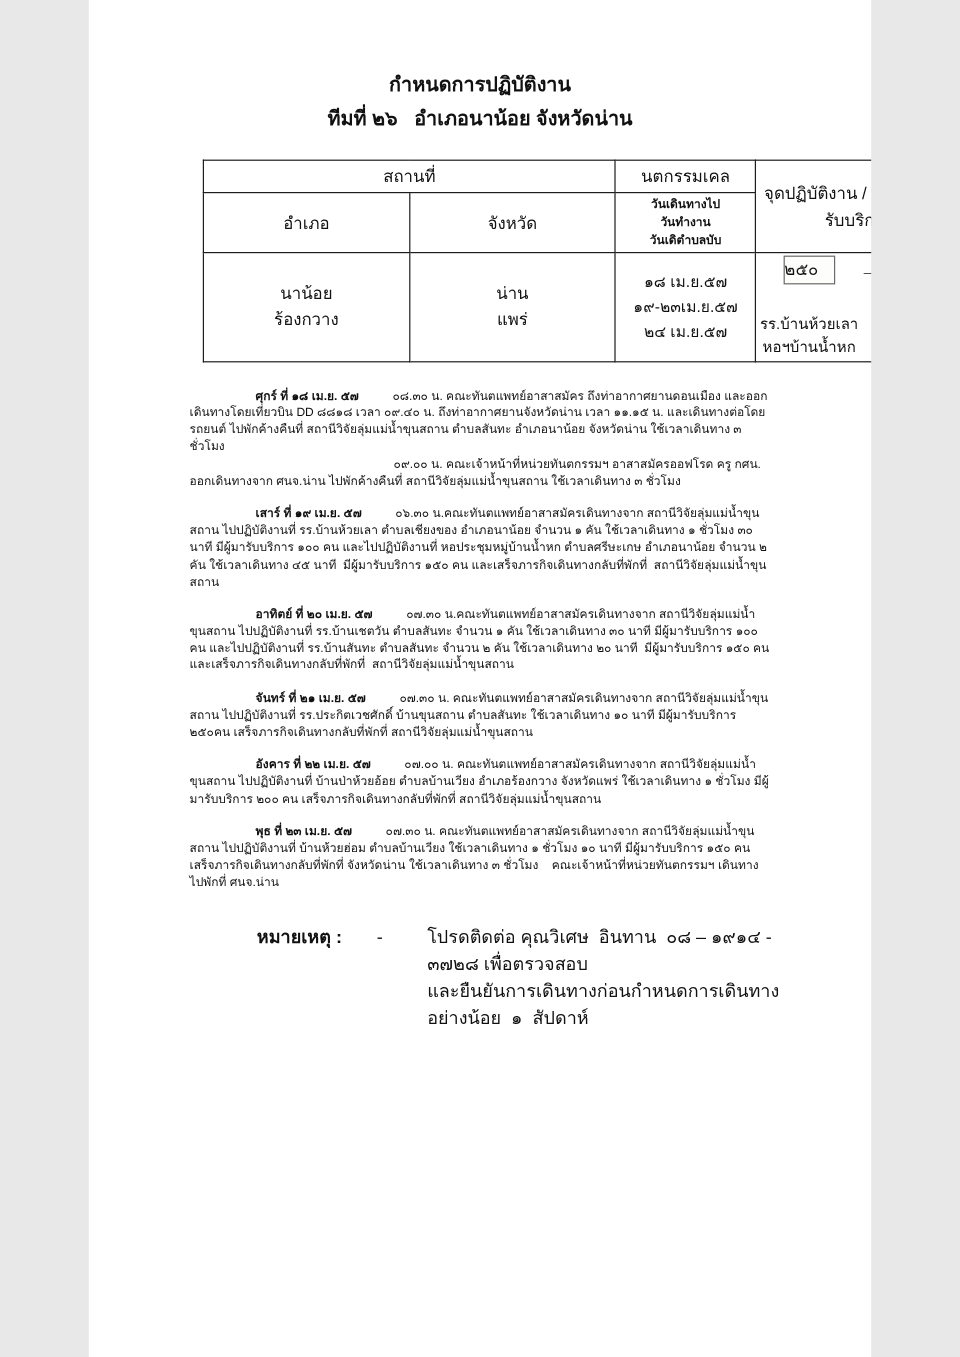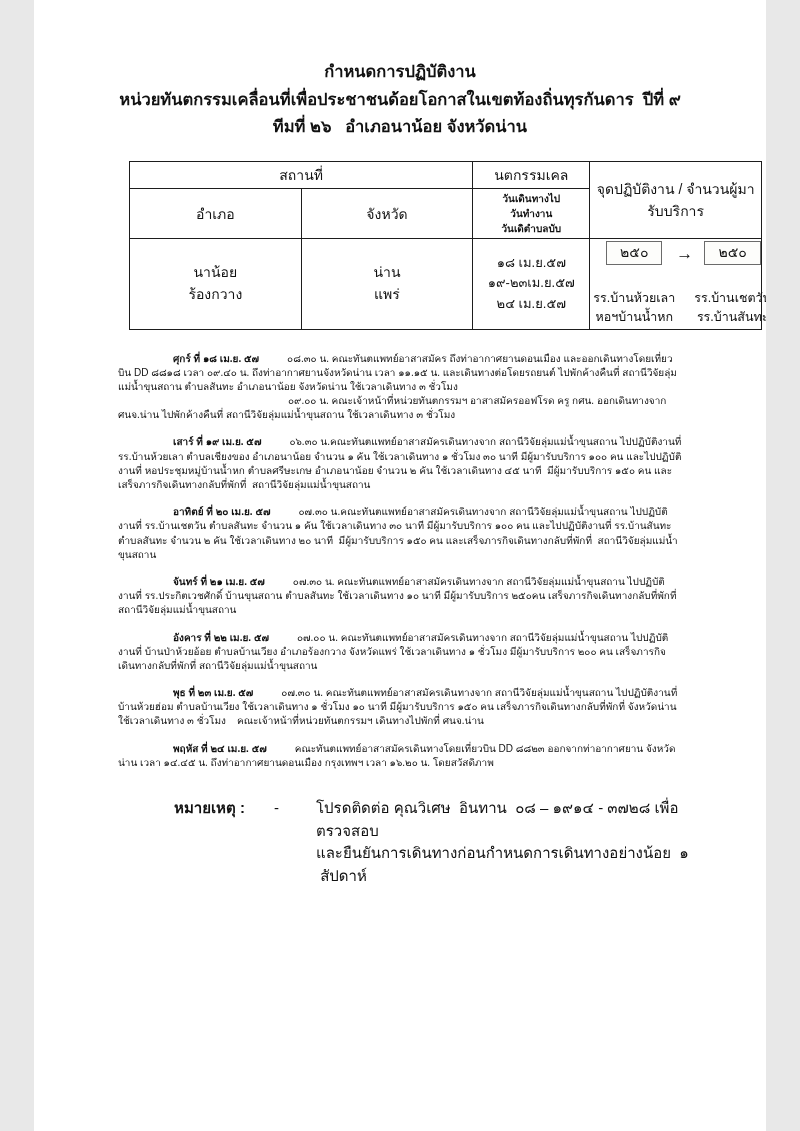--- a/index.html
+++ b/index.html
@@ -1,18 +1,18 @@
 <!DOCTYPE html>
 <html><head>
 <meta charset="utf-8">
 <style>
   html,body { margin:0; padding:0; background:#e8e8e8; }
   .page {
     position:relative;
-    width:732px; height:1131px;
+    width:652px; height:1131px;
     margin:0 auto;
     background:#ffffff;
     color:#111111;
     font-family:"Liberation Sans","DejaVu Sans",sans-serif;
     overflow:hidden;
   }
   
   .title-block {
     padding-top:58px;
     text-align:center;
@@ -42,21 +42,21 @@
   .date-lines { font-size:13px; line-height:1.6; }
   td.flow-cell { padding:8px 8px 6px 8px; vertical-align:top; }
   .flow-row {
     display:flex;
     justify-content:space-between;
     align-items:flex-start;
   }
   .station { display:flex; flex-direction:column; align-items:center; }
   .count-box {
     border:1.3px solid #6b6b6b;
-    padding:1px 13px 2px 13px;
+    padding:1px 13px 2px 0;
     font-size:14px;
     line-height:1.35;
     background:#fdfdfb;
   }
   .station-labels {
     margin-top:24px;
     font-size:12.5px;
     line-height:1.5;
     text-align:center;
     white-space:nowrap;
@@ -91,21 +91,20 @@
   .note-dash { width:42px; flex:0 0 auto; }
   .note-lines div { margin:0; }
 </style>
 </head>
 <body>
 
 <div class="page">
 
   <div class="title-block">
     <div>กำหนดการปฏิบัติงาน</div>
-    <div>หน่วยทันตกรรมเคลื่อนที่เพื่อประชาชนด้อยโอกาสในเขตท้องถิ่นทุรกันดาร&nbsp; ปีที่ ๙</div>
     <div>ทีมที่ ๒๖ &nbsp;&nbsp;อำเภอนาน้อย จังหวัดน่าน</div>
   </div>
 
   <table class="sched">
     <tbody>
       <tr>
         <td colspan="2">สถานที่</td>
         <td class="c-dur">นตกรรมเคล</td>
         <td rowspan="2">จุดปฏิบัติงาน / จำนวนผู้มารับบริการ</td>
       </tr>
@@ -202,25 +201,20 @@
         <span class="day">อังคาร ที่ ๒๒ เม.ย. ๕๗</span><span>๐๗.๐๐ น. คณะทันตแพทย์อาสาสมัครเดินทางจาก สถานีวิจัยลุ่มแม่น้ำขุนสถาน ไปปฏิบัติงานที่ บ้านป่าห้วยอ้อย ตำบลบ้านเวียง อำเภอร้องกวาง จังหวัดแพร่ ใช้เวลาเดินทาง ๑ ชั่วโมง มีผู้มารับบริการ ๒๐๐ คน เสร็จภารกิจเดินทางกลับที่พักที่ สถานีวิจัยลุ่มแม่น้ำขุนสถาน</span>
       </div>
     </div>
 
     <div class="entry">
       <div class="p1">
         <span class="day">พุธ ที่ ๒๓ เม.ย. ๕๗</span><span>๐๗.๓๐ น. คณะทันตแพทย์อาสาสมัครเดินทางจาก สถานีวิจัยลุ่มแม่น้ำขุนสถาน ไปปฏิบัติงานที่ บ้านห้วยฮ่อม ตำบลบ้านเวียง ใช้เวลาเดินทาง ๑ ชั่วโมง ๑๐ นาที มีผู้มารับบริการ ๑๕๐ คน เสร็จภารกิจเดินทางกลับที่พักที่ จังหวัดน่าน ใช้เวลาเดินทาง ๓ ชั่วโมง&nbsp;&nbsp;&nbsp;&nbsp;คณะเจ้าหน้าที่หน่วยทันตกรรมฯ เดินทางไปพักที่ ศนจ.น่าน</span>
       </div>
     </div>
 
-    <div class="entry">
-      <div class="p1">
-        <span class="day">พฤหัส ที่ ๒๔ เม.ย. ๕๗</span><span>คณะทันตแพทย์อาสาสมัครเดินทางโดยเที่ยวบิน DD ๘๘๒๓ ออกจากท่าอากาศยาน จังหวัดน่าน เวลา ๑๔.๔๕ น. ถึงท่าอากาศยานดอนเมือง กรุงเทพฯ เวลา ๑๖.๒๐ น. โดยสวัสดิภาพ</span>
-      </div>
-    </div>
 
   </div>
 
   <div class="notes">
     <div class="notes-label">หมายเหตุ :</div>
     <div class="notes-items">
 
       <div class="note-item">
         <div class="note-dash">-</div>
         <div class="note-lines">

